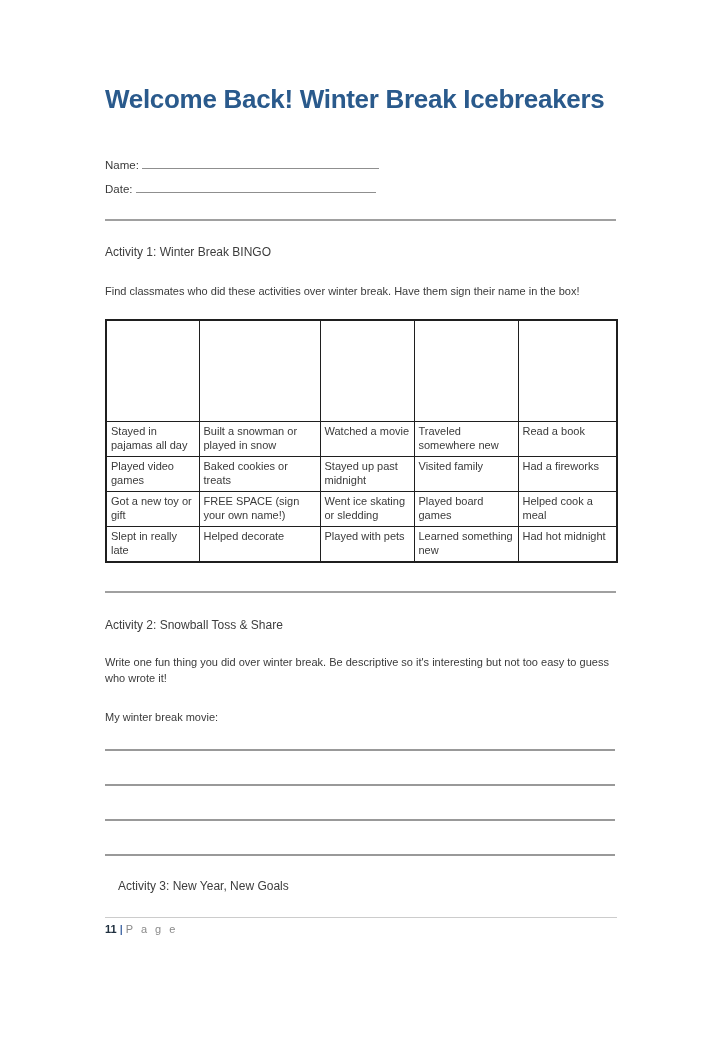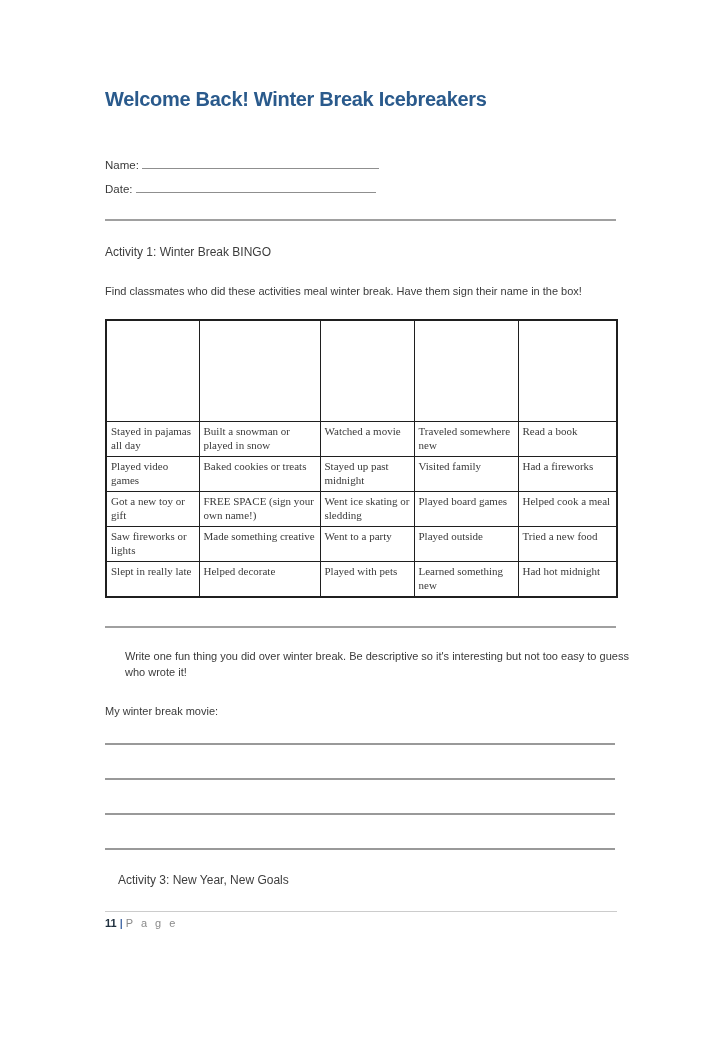--- a/index.html
+++ b/index.html
@@ -16,21 +16,21 @@
   *{margin:0;padding:0;box-sizing:border-box;}
   html,body{background:#ffffff;}
   body{
     width:720px;height:1040px;overflow:hidden;position:relative;
     font-family:"Liberation Sans", sans-serif;
     color:var(--body-text);
   }
   .content{position:absolute;left:105px;top:0;width:511px;}
   .doc-title{
     margin-top:84px;
-    font-size:20px;line-height:30px;font-weight:bold;
+    font-size:26px;line-height:30px;font-weight:bold;
     color:var(--title-blue);
     letter-spacing:-0.3px;
     white-space:nowrap;
   }
   .field-row{font-size:11.5px;line-height:15px;color:var(--body-text);}
   .field-row.name{margin-top:43px;}
   .field-row.date{margin-top:8px;}
   .blank-line{
     display:inline-block;height:12px;vertical-align:baseline;
     border-bottom:1px solid #8f8f8f;
@@ -42,37 +42,36 @@
   .divider.d2{margin-top:28px;}
   .activity-heading{
     font-size:12px;line-height:18px;font-weight:normal;
     color:var(--heading-gray);
     margin-top:22px;
   }
   .activity-heading.h2x{margin-top:23px;}
   .activity-heading.h3x{margin-top:21px;margin-left:13px;}
   .body-text{font-size:11px;line-height:16.5px;color:var(--body-text);}
   .intro1{margin-top:22px;}
-  .intro2{margin-top:20px;width:506px;margin-left:20px;}
+  .intro2{margin-top:20px;width:506px;}
   .prompt{margin-top:22px;}
   table.bingo{
     margin-top:19px;
     border-collapse:collapse;
     border:2px solid var(--table-border);
     table-layout:fixed;
     width:511px;
   }
   table.bingo td{
     border:1px solid var(--table-border);
     vertical-align:top;
     padding:2px 4px 1px 4px;
     font-size:11px;line-height:14px;
     color:var(--body-text);
     overflow:hidden;
-    font-family:Liberation Serif, serif;
   }
   tr.bingo-row{height:35px;}
   tr.bingo-row.empty{height:102px;}
   .writing-line{border-top:2px solid var(--writing-line-gray);height:0;width:510px;}
   .writing-line.first{margin-top:24px;}
   .writing-line + .writing-line{margin-top:33px;}
   .footer-rule{margin-top:22px;border-top:1px solid var(--footer-rule-gray);height:0;width:512px;}
   .footer-text{margin-top:4px;font-size:11px;line-height:15px;}
   .footer-text .page-num{font-weight:bold;color:#20303f;}
   .footer-text .pipe{color:var(--footer-pipe-blue);font-weight:bold;padding:0 3px;}
@@ -92,21 +91,21 @@
 
   <div class="field-row date">
     <span>Date:</span>
     <span class="blank-line date"></span>
   </div>
 
   <div class="divider d1"></div>
 
   <h2 class="activity-heading">Activity 1: Winter Break BINGO</h2>
 
-  <p class="body-text intro1">Find classmates who did these activities meal winter break. Have them sign their name in the box!</p>
+  <p class="body-text intro1">Find classmates who did these activities over winter break. Have them sign their name in the box!</p>
 
   <table class="bingo">
     <colgroup>
       <col style="width:93px">
       <col style="width:121px">
       <col style="width:94px">
       <col style="width:104px">
       <col style="width:99px">
     </colgroup>
     <tbody>
@@ -132,38 +131,32 @@
           <td>Had a fireworks</td>
         </tr>
         <tr class="bingo-row">
           <td>Got a new toy or gift</td>
           <td>FREE SPACE (sign your own name!)</td>
           <td>Went ice skating or sledding</td>
           <td>Played board games</td>
           <td>Helped cook a meal</td>
         </tr>
         <tr class="bingo-row">
-          <td>Saw fireworks or lights</td>
-          <td>Made something creative</td>
-          <td>Went to a party</td>
-          <td>Played outside</td>
-          <td>Tried a new food</td>
-        </tr>
-        <tr class="bingo-row">
           <td>Slept in really late</td>
           <td>Helped decorate</td>
           <td>Played with pets</td>
           <td>Learned something new</td>
           <td>Had hot midnight</td>
         </tr>
       </tbody>
   </table>
 
   <div class="divider d2"></div>
 
+  <h2 class="activity-heading h2x">Activity 2: Snowball Toss &amp; Share</h2>
 
   <p class="body-text intro2">Write one fun thing you did over winter break. Be descriptive so it's interesting but not too easy to guess who wrote it!</p>
 
   <p class="body-text prompt">My winter break movie:</p>
 
   <div class="writing-line first"></div>
   <div class="writing-line"></div>
   <div class="writing-line"></div>
   <div class="writing-line"></div>
 

